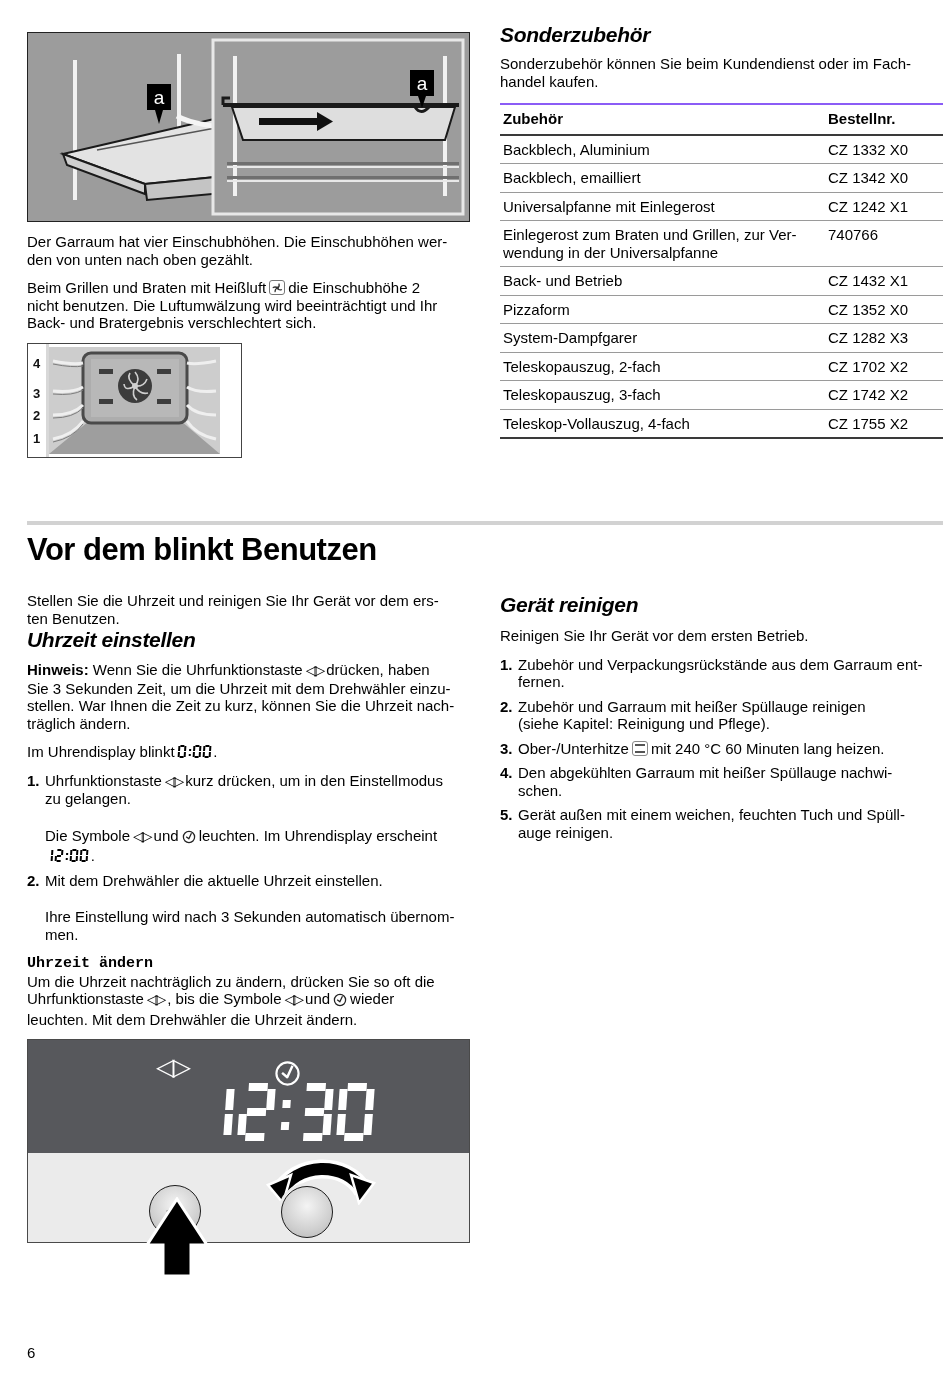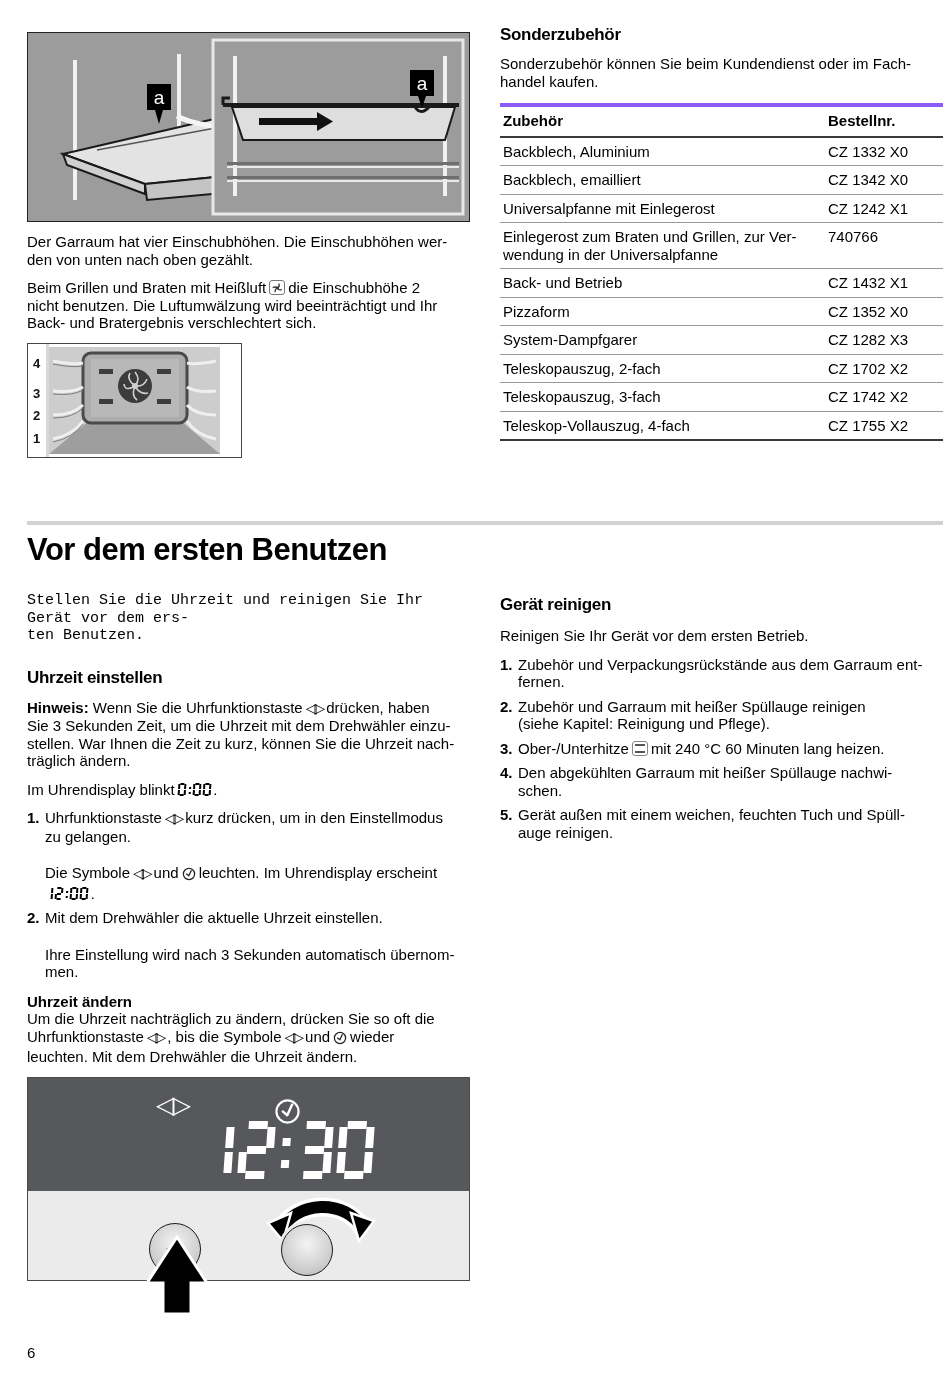--- a/index.html
+++ b/index.html
@@ -6,22 +6,22 @@
   html,body { background:#fff; }
   body {
     width: 950px; height: 1375px; position: relative;
     font-family: "Liberation Sans", sans-serif;
     font-size: 15px; line-height: 17.5px; color: #000;
     overflow: hidden;
   }
   .abs { position: absolute; }
   .pre { white-space: pre-line; }
   h1.doc { font-size: 31px; line-height: 34px; font-weight: bold; letter-spacing: -0.5px; }
-  h2.doc { font-size: 17px; line-height: 25px; font-weight: bold; letter-spacing: -0.3px; }
-  h3.doc { font-size: 15px; font-weight: bold; }
+  h2.doc { font-size: 21px; line-height: 25px; font-weight: bold; letter-spacing: -0.3px; font-style: italic; }
+  h3.doc { font-size: 15px; font-weight: bold; font-family: Liberation Mono, monospace; }
   p { margin: 0 0 11px 0; }
 
   
   #col-left-top  { left: 27px; top: 32px;  width: 443px; }
   #col-right-top { left: 500px; top: 22px; width: 443px; }
   #section-rule  { left: 27px; top: 521px; width: 916px; height: 4px; background: #d2d2d2; }
   #main-heading  { left: 27px; top: 533px; width: 700px; }
   #col-left-mid  { left: 27px; top: 592px; width: 443px; }
   #col-right-mid { left: 500px; top: 592px; width: 443px; }
   #page-number   { left: 27px; top: 1344px; }
@@ -50,21 +50,21 @@
   .icon-clock { display:inline-block; vertical-align:-3px; margin:0 3px; }
 
   
   .seg { display:inline-flex; align-items:flex-start; transform: skewX(-4deg); vertical-align:-1px; margin:0 3px; color:#000; }
   .seg .dgt { position:relative; }
   .seg .sg { position:absolute; background: currentColor; }
   .seg .col { position:relative; }
   .seg .dot { position:absolute; background: currentColor; }
 
   
-  table.acc { width: 100%; border-collapse: collapse; margin-top: 13px; border-top: 4px solid #8b5cf6; }
+  table.acc { width: 100%; border-collapse: collapse; margin-top: 13px; border-top: 2px solid #8b5cf6; }
   table.acc th { text-align:left; font-weight:bold; padding: 5px 0 6px 3px; border-bottom: 2px solid #3a3a3a; }
   table.acc td { padding: 5px 0 5px 3px; border-bottom: 1px solid #9a9a9a; vertical-align: top; white-space: pre-line; }
   table.acc tr:last-child td { border-bottom: 2px solid #3a3a3a; }
   table.acc .c2 { width: 118px; }
 
   
   .step { display:flex; margin-bottom: 7px; }
   .step .num { flex: 0 0 18px; font-weight: bold; }
   .step .txt { flex: 1; }
   .sub { margin-top: 19px; }
@@ -258,25 +258,25 @@
     <tr>
           <td>Teleskop-Vollauszug, 4-fach</td>
           <td class="c2">CZ 1755 X2</td>
         </tr>
   </tbody>
     </table>
 </div>
 
 <div class="abs" id="section-rule"></div>
 <div class="abs" id="main-heading">
-  <h1 class="doc">Vor dem ersten Benutzen</h1>
+  <h1 class="doc">Vor dem blinkt Benutzen</h1>
 </div>
 
 <div class="abs" id="col-left-mid">
-  <p class="pre" style="margin-bottom:20px;font-family:Liberation Mono, monospace;">Stellen Sie die Uhrzeit und reinigen Sie Ihr Gerät vor dem ers-
+  <p class="pre" style="margin-bottom:0;">Stellen Sie die Uhrzeit und reinigen Sie Ihr Gerät vor dem ers-
 ten Benutzen.</p>
   <h2 class="doc" style="margin-bottom:9px;">Uhrzeit einstellen</h2>
 
   <p><b>Hinweis:</b> <span class="pre">Wenn Sie die Uhrfunktionstaste</span><span class="tri">◁▷</span><span class="pre">drücken, haben
 Sie 3 Sekunden Zeit, um die Uhrzeit mit dem Drehwähler einzu-
 stellen. War Ihnen die Zeit zu kurz, können Sie die Uhrzeit nach-
 träglich ändern.</span></p>
 
   <p><span class="pre">Im Uhrendisplay blinkt</span><span class="seg" style="gap: 2px; height: 13px;">
         <span class="dgt" style="width: 8px; height: 13px;">

